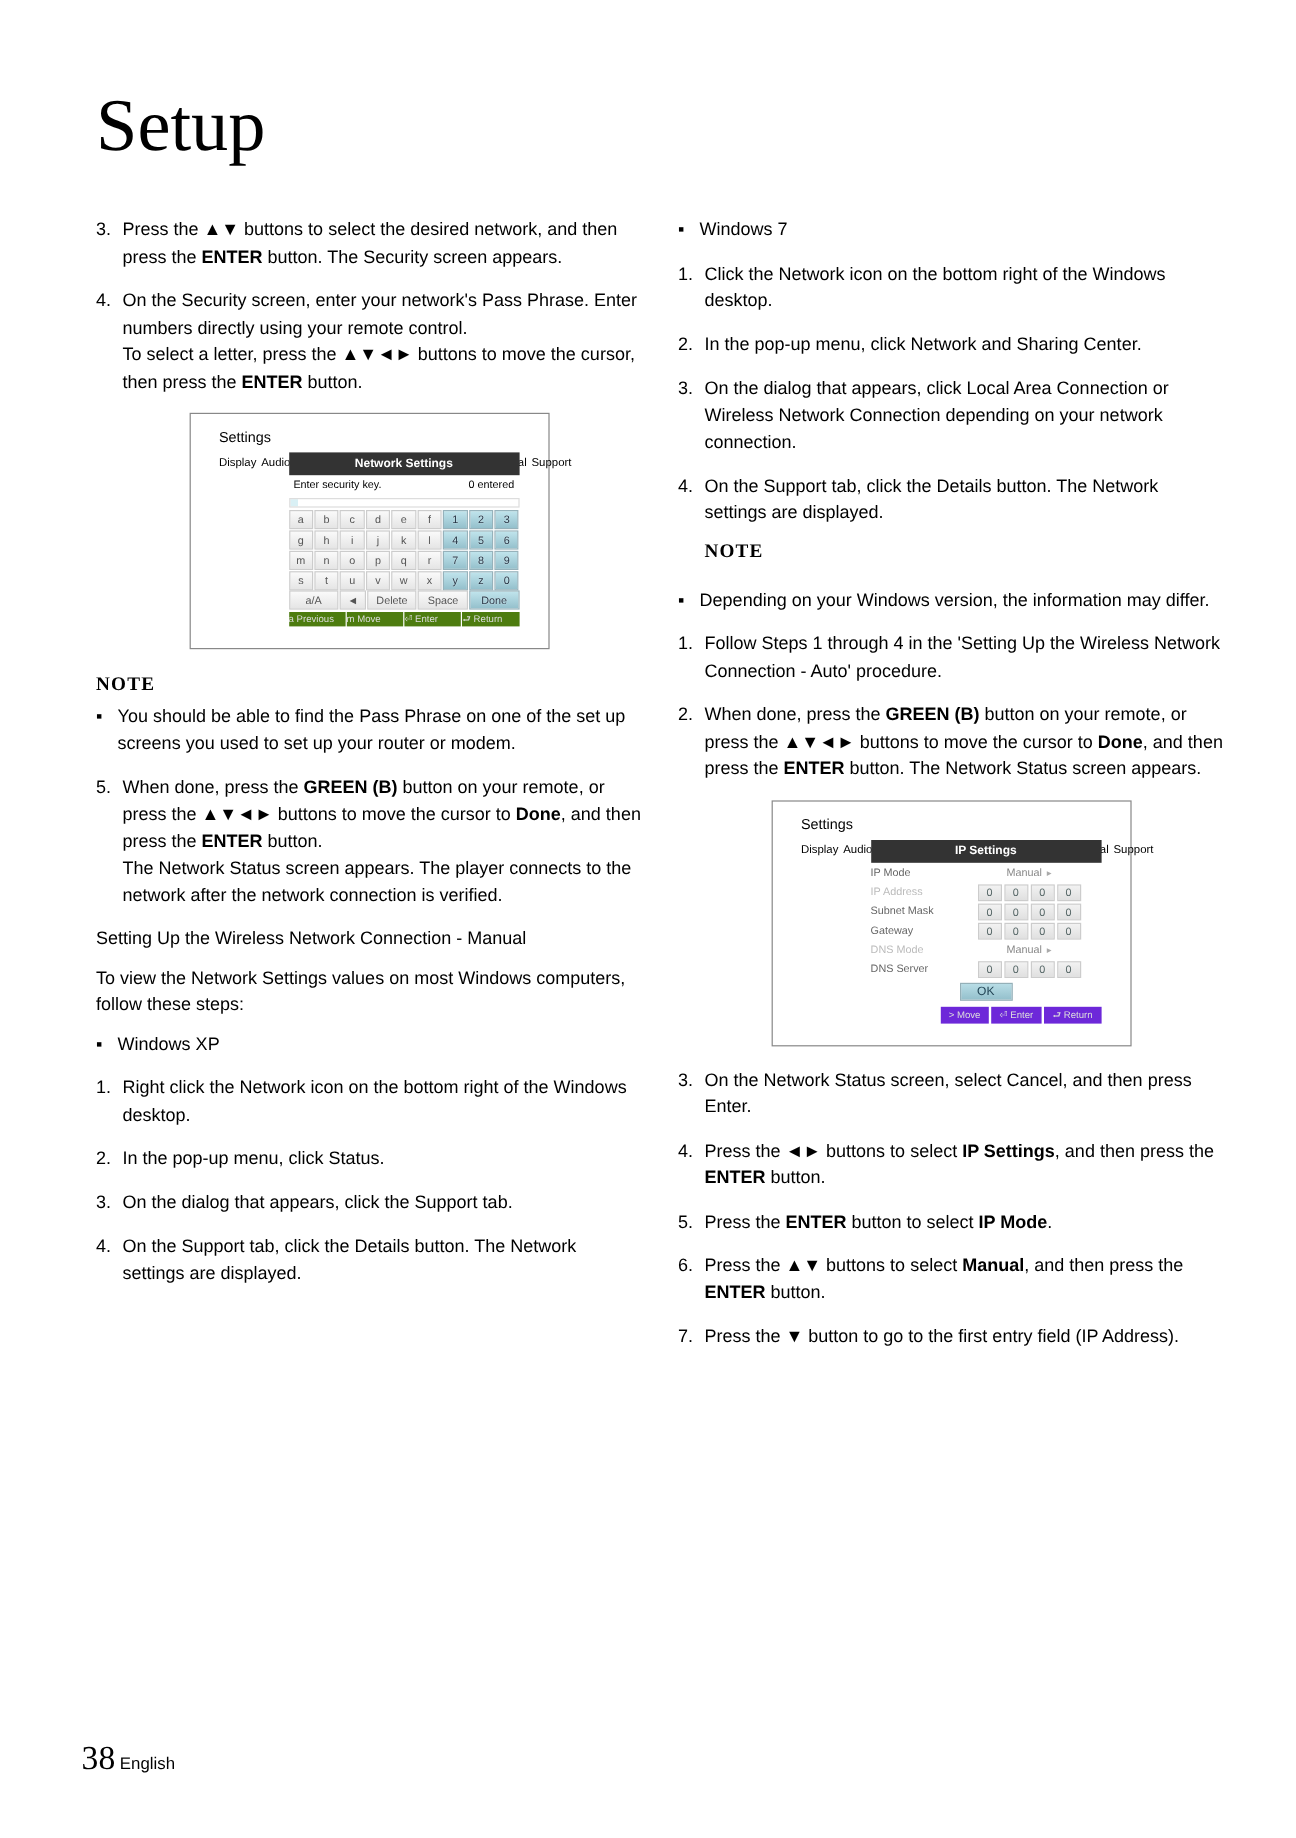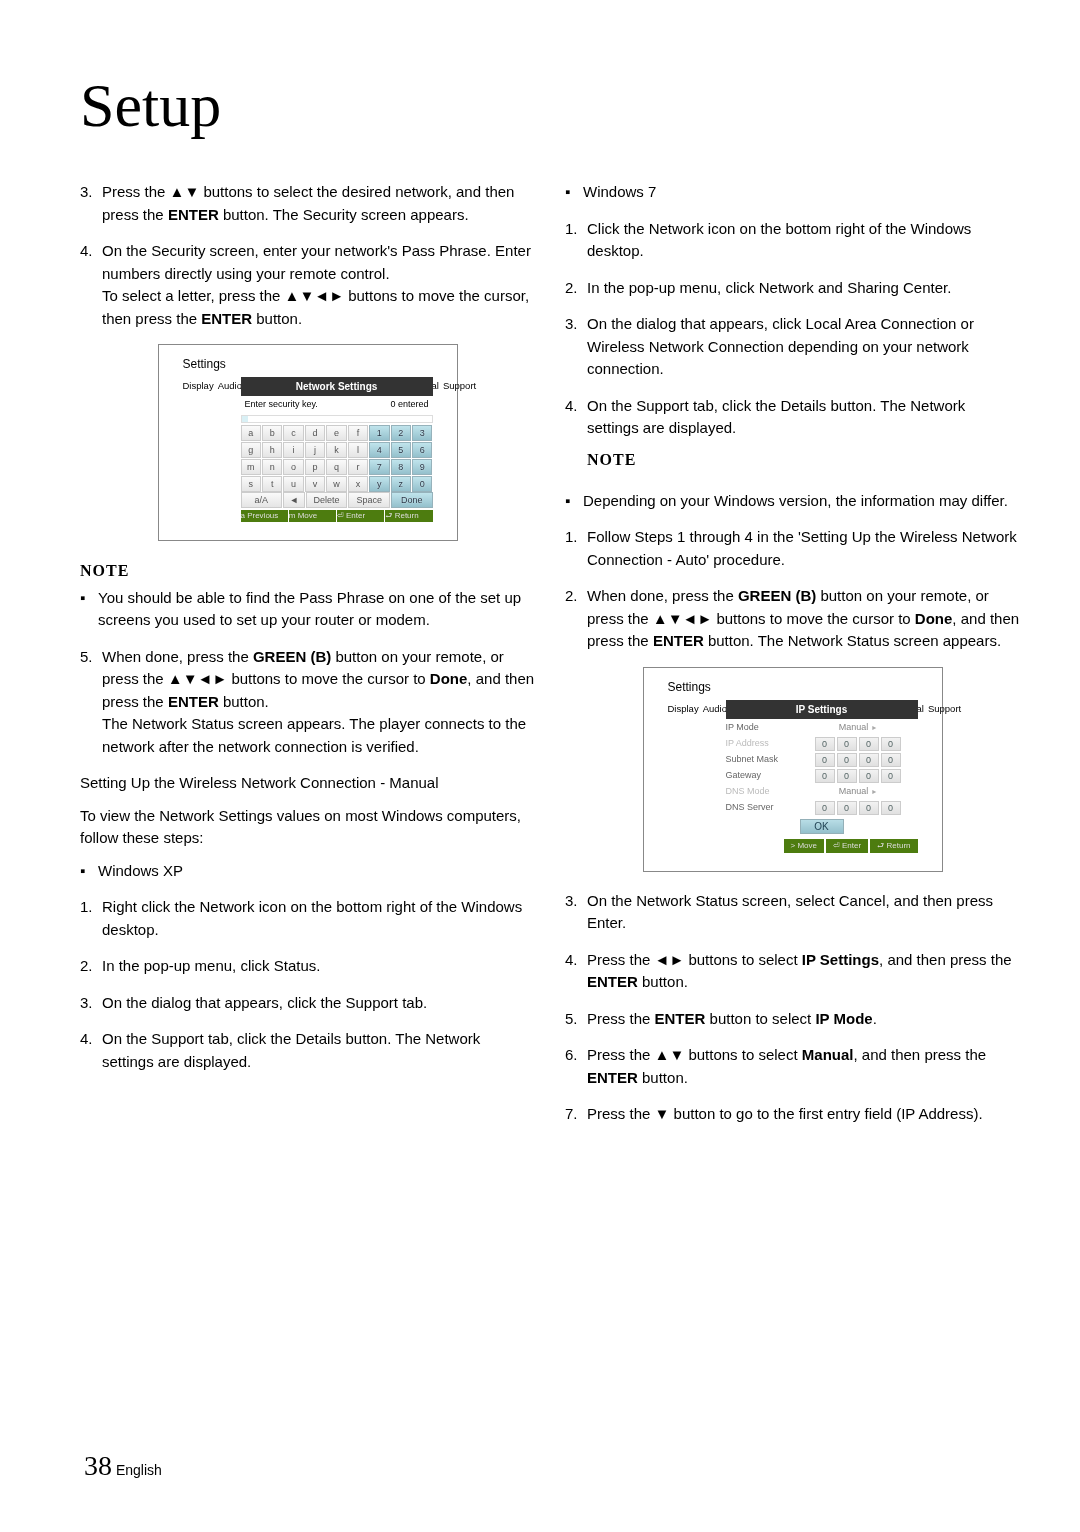--- a/index.html
+++ b/index.html
@@ -38,23 +38,23 @@
 .ip-main { flex: 1; display: flex; flex-direction: column; gap: 1px; }
 .ip-row { display: flex; align-items: center; height: 16px; }
 .ip-label { width: 72px; font-size: 9px; color: #666; }
 .ip-label.dim { color: #bbb; }
 .ip-val { flex: 1; display: flex; gap: 2px; justify-content: center; }
 .ip-cell { width: 20px; height: 14px; background: linear-gradient(#f2f2f2,#e0e0e0); border: 1px solid #ccc; font-size: 9px; text-align: center; line-height: 12px; color:#566; }
 .ip-manual { font-size: 9px; color: #888; text-align: center; flex: 1; }
 .ip-manual .chev { color: #aaa; font-size: 8px; margin-left: 4px; }
 .ok-btn { width: 44px; height: 15px; margin: 2px auto 0; background: linear-gradient(#b8dde6,#94c0cc); border: 1px solid #94b0b8; font-size: 10px; text-align: center; line-height: 13px; color: #245; }
 .hint-bar2 { display: flex; justify-content: flex-end; gap: 2px; margin-top: 4px; }
-.hbtn { background: #4d7c0f; color: #ddd; font-size: 8px; padding: 1px 7px; }
-
-.footer { position: absolute; left: 84px; bottom: 50px; font-size: 14px; }
+.hbtn { background: #6d28d9; color: #ddd; font-size: 8px; padding: 1px 7px; }
+
+.footer { position: absolute; left: 68px; bottom: 50px; font-size: 14px; }
 .footer .pg { font-size: 28px; font-family: Georgia, serif; }
 </style>
 </head>
 <body>
 
 <div class="title">Setup</div>
 
 <div class="columns">
   <div class="col">
     <div class="ol-item">

